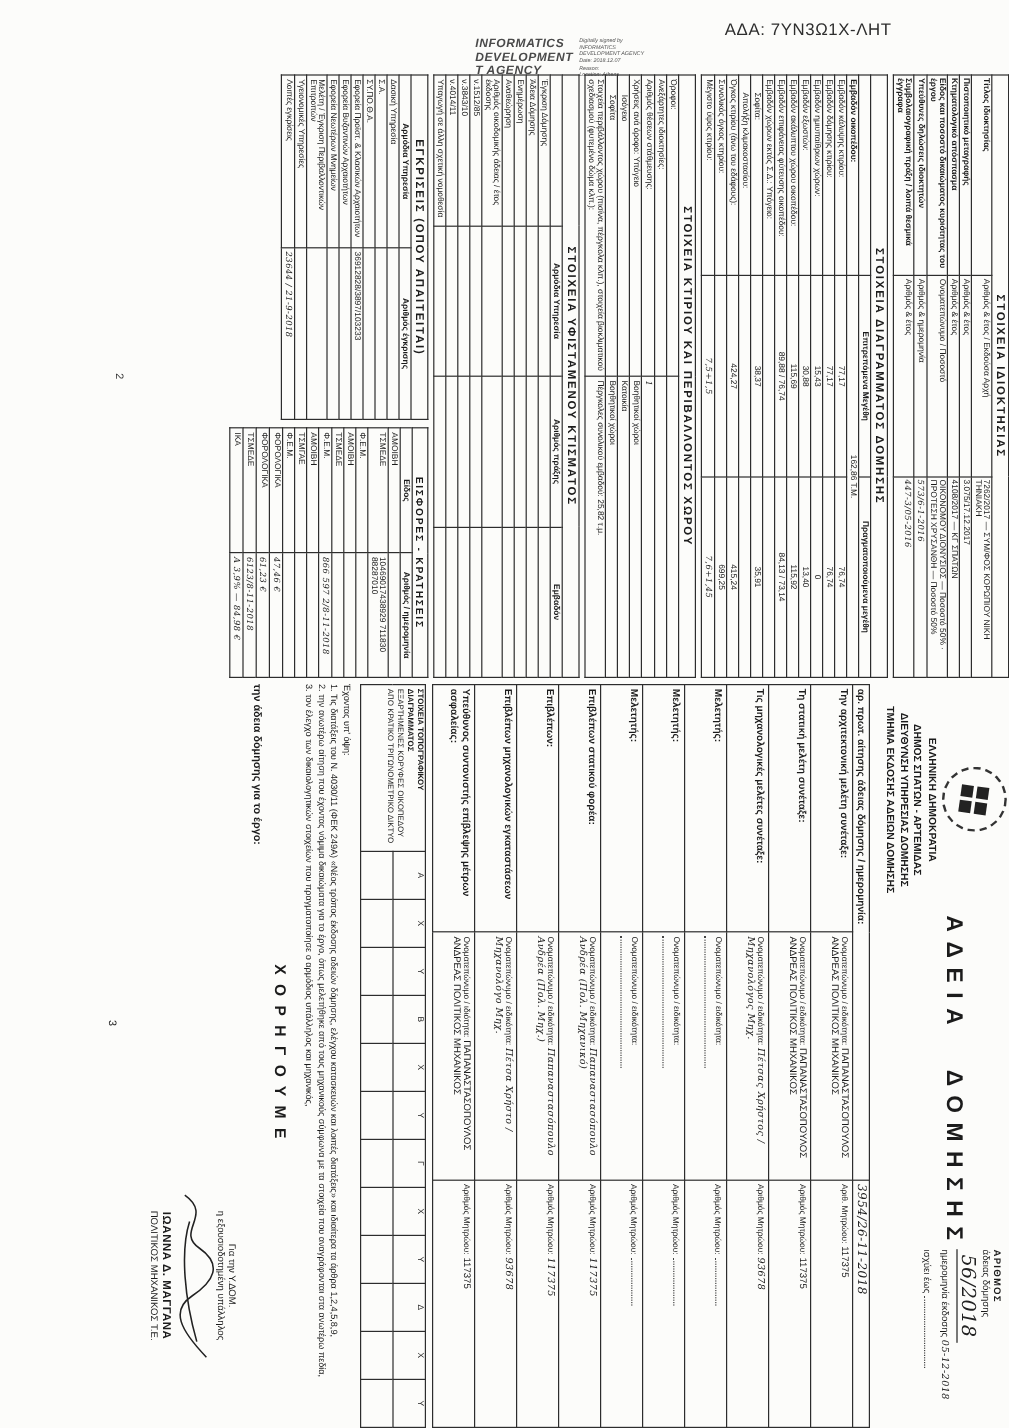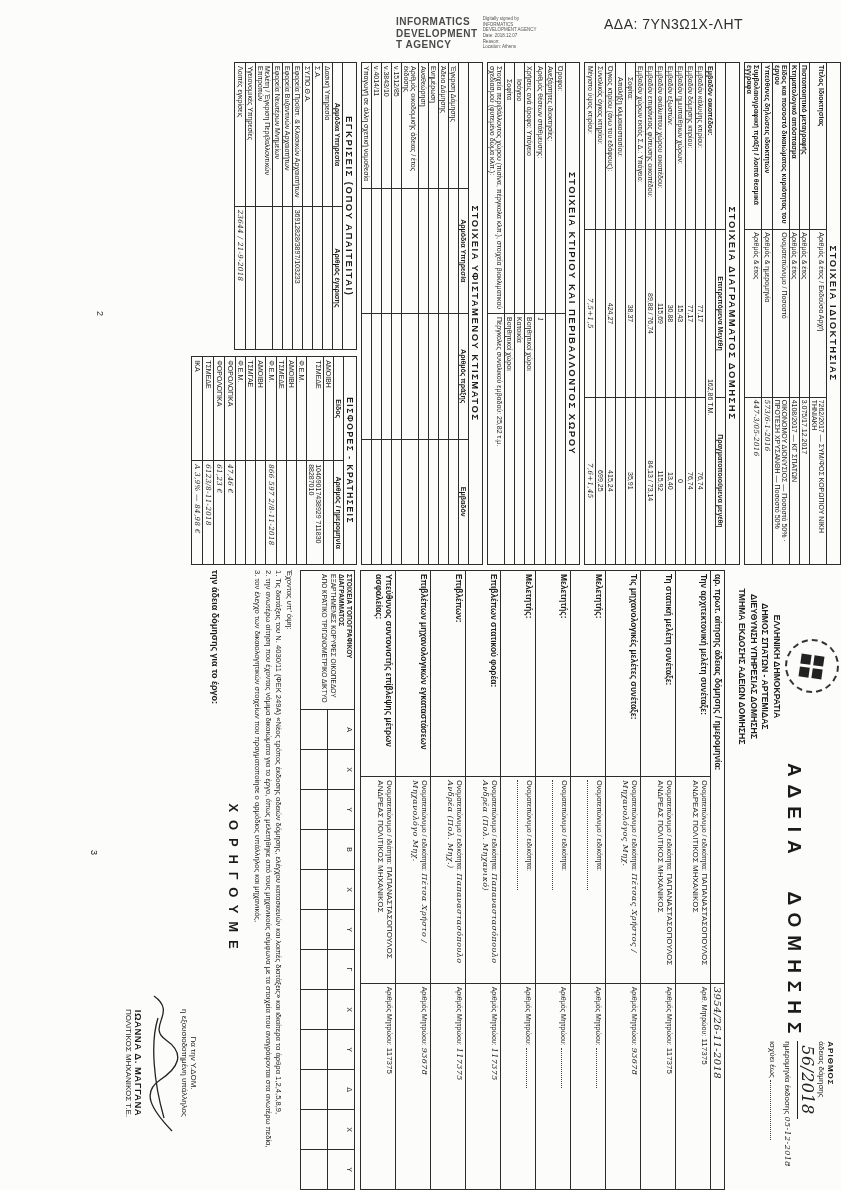--- a/index.html
+++ b/index.html
@@ -1,20 +1,20 @@
 <!DOCTYPE html>
 <html><head>
 <meta charset="utf-8">
 <style>
   html,body{margin:0;padding:0;background:#888;}
   #canvas{position:relative;width:841px;height:1190px;background:#fcfcfa;overflow:hidden;
           font-family:"Liberation Sans",sans-serif;color:#1b1b1b;}
   
   .ada{position:absolute;left:604px;top:16px;font-size:14px;letter-spacing:.5px;color:#2e2e2e;}
-  .stamp{position:absolute;left:396px;top:16px;display:flex;gap:5px;color:#4a4a4a;}
+  .stamp{position:absolute;left:396px;top:31px;display:flex;gap:5px;color:#4a4a4a;font-style:italic;}
   .stamp .big{font-size:10px;font-weight:bold;line-height:1.15;letter-spacing:.5px;}
   .stamp .tiny{font-size:4.5px;line-height:1.25;color:#555;}
   
   .page{position:absolute;transform:rotate(90deg);transform-origin:0 0;background:transparent;}
   .page2{left:841px;top:62px;width:503px;height:746px;font-size:7px;}
   .page3{left:841px;top:570px;width:620px;height:821px;font-size:8px;}
   table{border-collapse:collapse;width:100%;table-layout:fixed;}
   td{border:1px solid #2d2d2d;padding:1px 3px;vertical-align:top;overflow:hidden;}
   .sec-title{font-weight:bold;text-align:center;font-size:9.5px;letter-spacing:1.5px;padding:1px;}
   .colhead{font-weight:bold;text-align:center;}

